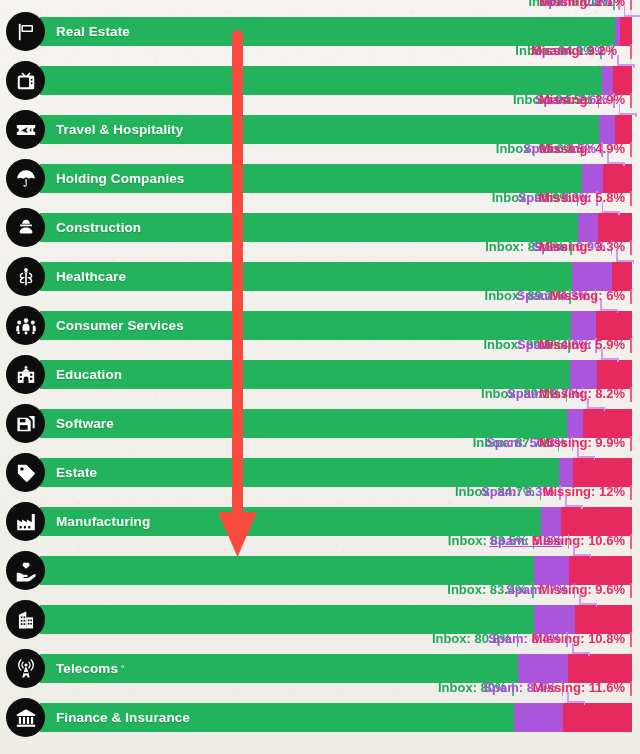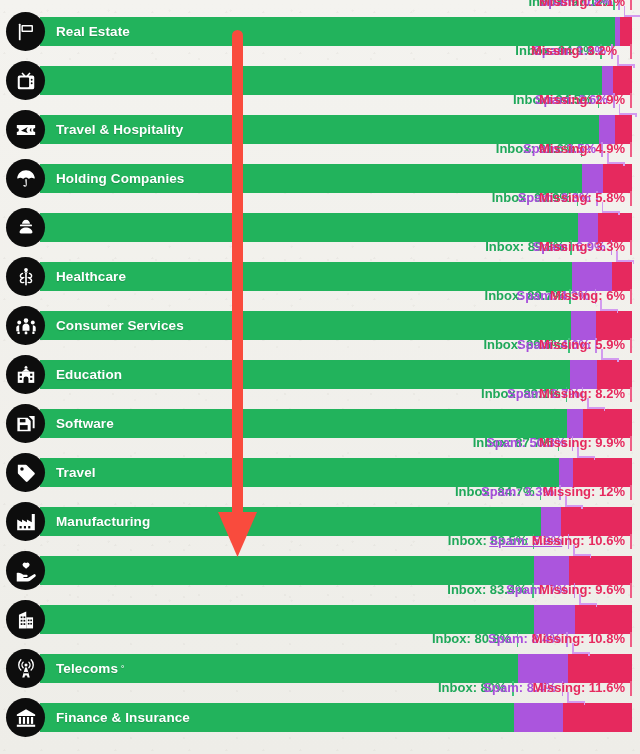--- a/index.html
+++ b/index.html
@@ -225,20 +225,23 @@
           <path d="M12 3.1c-2.5 0-4.1 2-4.4 4.3h8.8C16.1 5.1 14.5 3.1 12 3.1z"></path>
           <rect x="5.4" y="8.2" width="13.2" height="1.9" rx=".95"></rect>
           <path d="M12 11.4c-3.6 0-6.6 2-7 4.9-.12.9.58 1.6 1.48 1.6h11.04c.9 0 1.6-.7 1.48-1.6-.4-2.9-3.4-4.9-7-4.9z"></path>
         </svg>
       </div>
       <div class="bar">
         <div class="seg seg-inbox" style="width: 538.128px;"></div>
         <div class="seg seg-spam" style="width: 19.536px;"></div>
         <div class="seg seg-missing" style="width: 34.336px;"></div>
       </div>
+      <div class="cat-label">
+        <span>Construction</span>
+      </div>
       <div class="labels">
         <div class="lab lab-inbox" style="right: 53.872px;">Inbox: 90.9%</div>
         <div class="tick tick-inbox" style="left: 536.528px;"></div>
         <div class="lab lab-spam" style="right: 34.336px;">Spam: 3.3%</div>
         <div class="tick tick-spam" style="left: 556.064px;"></div>
         <div class="lab lab-missing" style="right: 0px;">Missing: 5.8%</div>
         <div class="tick tick-missing" style="left: 590.4px;"></div>
       </div>
       <div class="elbow" style="left: 601.664px; top: 2px; width: 18px; height: 12px;">
         <div class="v" style="left: 0px; top: 0px; height: 11px;"></div>
@@ -384,21 +387,21 @@
           <path d="M3.1 3.1h8.6a2 2 0 0 1 1.42.59l8.1 8.1a1.4 1.4 0 0 1 0 1.98l-7.44 7.44a1.4 1.4 0 0 1-1.98 0l-8.1-8.1A2 2 0 0 1 3.1 11.7z"></path>
           <circle cx="7.6" cy="7.6" r="1.9" fill="#0d0d0d"></circle>
         </svg>
       </div>
       <div class="bar">
         <div class="seg seg-inbox" style="width: 519.184px;"></div>
         <div class="seg seg-spam" style="width: 14.208px;"></div>
         <div class="seg seg-missing" style="width: 58.608px;"></div>
       </div>
       <div class="cat-label">
-        <span>Travel</span>
+        <span>Estate</span>
       </div>
       <div class="labels">
         <div class="lab lab-inbox" style="right: 72.816px;">Inbox: 87.7%</div>
         <div class="tick tick-inbox" style="left: 517.584px;"></div>
         <div class="lab lab-spam" style="right: 58.608px;">Spam: 50.3%</div>
         <div class="tick tick-spam" style="left: 531.792px;"></div>
         <div class="lab lab-missing" style="right: 0px;">Missing: 9.9%</div>
         <div class="tick tick-missing" style="left: 590.4px;"></div>
       </div>
       <div class="elbow" style="left: 577.392px; top: 2px; width: 18px; height: 12px;">

